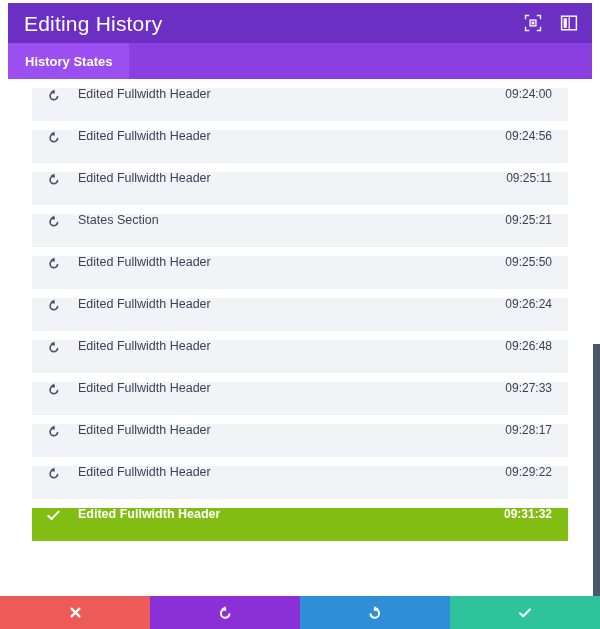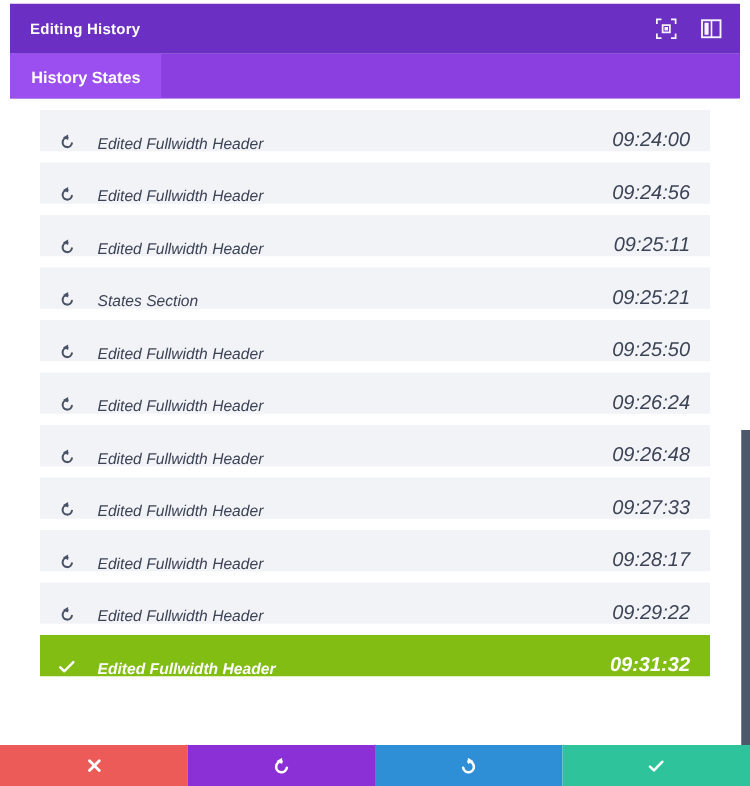--- a/index.html
+++ b/index.html
@@ -32,22 +32,22 @@
     width: 584px;
     height: 40px;
     background: #6b2fc4;
     display: flex;
     align-items: center;
     box-sizing: border-box;
     padding: 0 14px 0 16px;
   }
   .titlebar .title {
     color: #ffffff;
-    font-size: 12px;
-    font-weight: bold;
+    font-size: 21px;
+    font-weight: normal;
     letter-spacing: 0.2px;
     flex: 1 1 auto;
     line-height: 1;
   }
   .titlebar .actions {
     display: flex;
     align-items: center;
     gap: 18px;
   }
   .tb-icon {
@@ -95,43 +95,42 @@
   .list {
     padding: 9px 24px 0 24px;
     box-sizing: border-box;
   }
 
   .row {
     position: relative;
     height: 33px;
     background: #f2f3f7;
     display: flex;
-    align-items: flex-end;
+    align-items: flex-start;
     margin-bottom: 9px;
     padding: 0 16px 0 14px;
     box-sizing: border-box;
     cursor: pointer;
-    font-style: italic;
   }
   .row .ricon {
     width: 15px;
     height: 15px;
     flex: 0 0 15px;
     margin-right: 17px;
     display: block;
   }
   .row .rlabel {
     flex: 1 1 auto;
     font-size: 12.5px;
     color: #3c4355;
     line-height: 1;
     white-space: nowrap;
   }
   .row .rtime {
-    font-size: 16px;
+    font-size: 12px;
     color: #3c4355;
     line-height: 1;
     white-space: nowrap;
   }
 
   .row.active {
     background: #82bd13;
   }
   .row.active .rlabel,
   .row.active .rtime {

